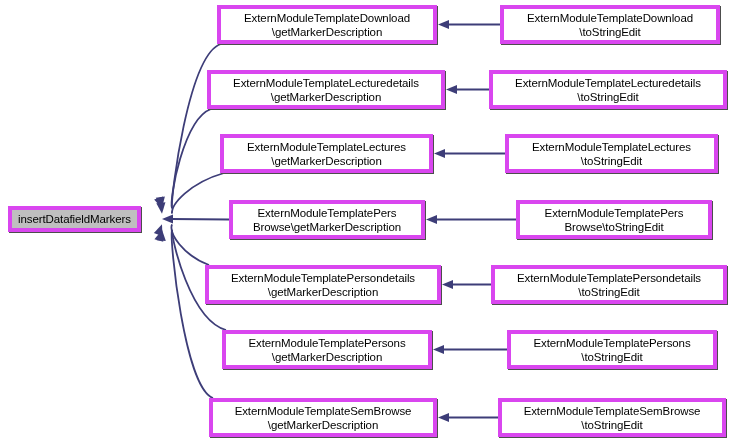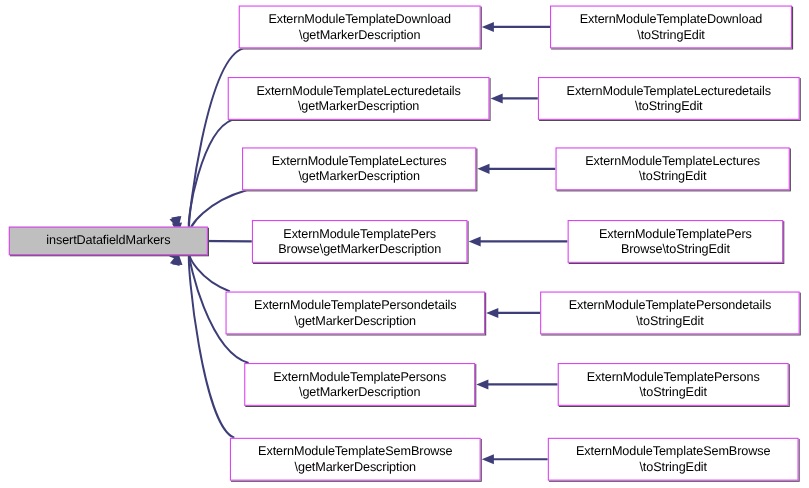--- a/index.html
+++ b/index.html
@@ -19,21 +19,21 @@
     position: absolute;
     left: 0;
     top: 0;
     width: 735px;
     height: 444px;
   }
   .node-box {
     position: absolute;
     box-sizing: border-box;
     background: #ffffff;
-    border: 1px solid #d946ef;
+    border: 4px solid #d946ef;
     display: flex;
     align-items: center;
     justify-content: center;
     text-align: center;
     color: #000000;
     font-family: "Liberation Sans", sans-serif;
     font-size: 11.5px;
     line-height: 14px;
     letter-spacing: -0.1px;
     white-space: pre-line;
@@ -104,21 +104,21 @@
       <g>
         <line x1="507" y1="349.5" x2="442" y2="349.5" stroke="#3d3d78" stroke-width="2"></line>
         <polygon points="433,349.5 444,344.9 444,354.1" fill="#3d3d78"></polygon>
       </g>
       <g>
         <line x1="498" y1="417.5" x2="447" y2="417.5" stroke="#3d3d78" stroke-width="2"></line>
         <polygon points="438,417.5 449,412.9 449,422.1" fill="#3d3d78"></polygon>
       </g>
     </svg>
   <div id="nodes-layer">
-      <div class="node-box root" style="left: 8px; top: 206px; width: 181px; height: 26px;"><span class="node-label">insertDatafieldMarkers</span></div>
+      <div class="node-box root" style="left: 8px; top: 206px; width: 133px; height: 26px;"><span class="node-label">insertDatafieldMarkers</span></div>
       <div class="node-box" style="left: 217px; top: 5px; width: 220px; height: 39px;"><span class="node-label">ExternModuleTemplateDownload
 \getMarkerDescription</span></div>
       <div class="node-box" style="left: 207px; top: 70px; width: 238px; height: 39px;"><span class="node-label">ExternModuleTemplateLecturedetails
 \getMarkerDescription</span></div>
       <div class="node-box" style="left: 220px; top: 134px; width: 213px; height: 39px;"><span class="node-label">ExternModuleTemplateLectures
 \getMarkerDescription</span></div>
       <div class="node-box" style="left: 229px; top: 200px; width: 196px; height: 39px;"><span class="node-label">ExternModuleTemplatePers
 Browse\getMarkerDescription</span></div>
       <div class="node-box" style="left: 205px; top: 265px; width: 236px; height: 39px;"><span class="node-label">ExternModuleTemplatePersondetails
 \getMarkerDescription</span></div>

